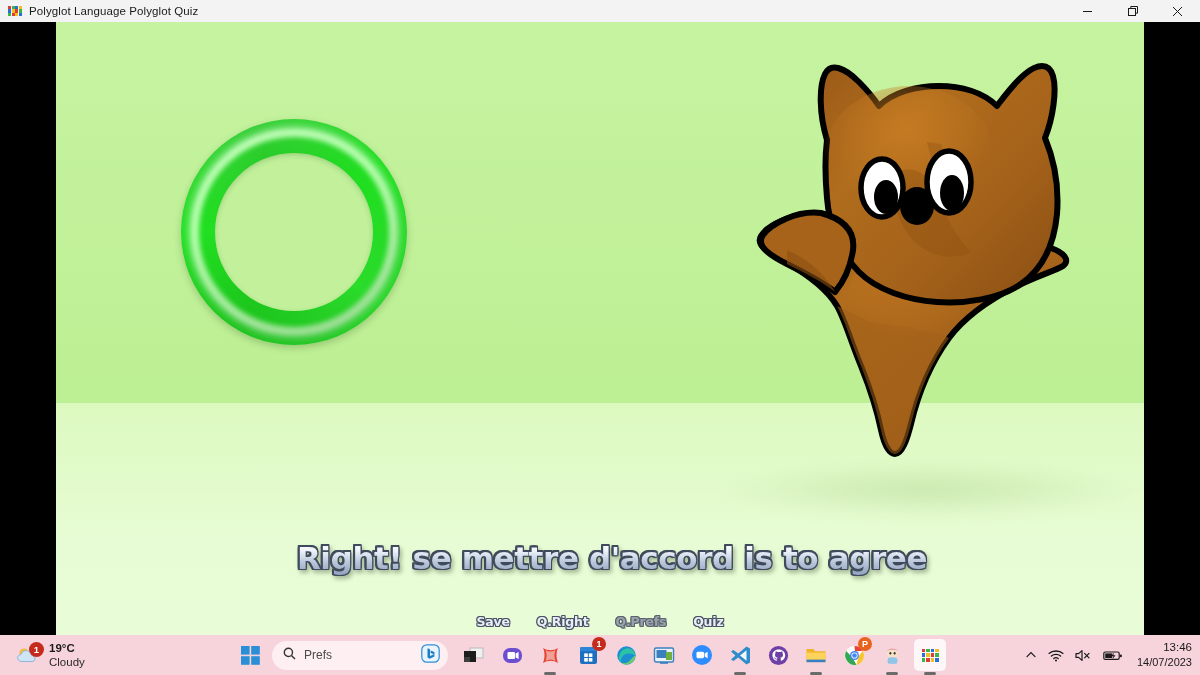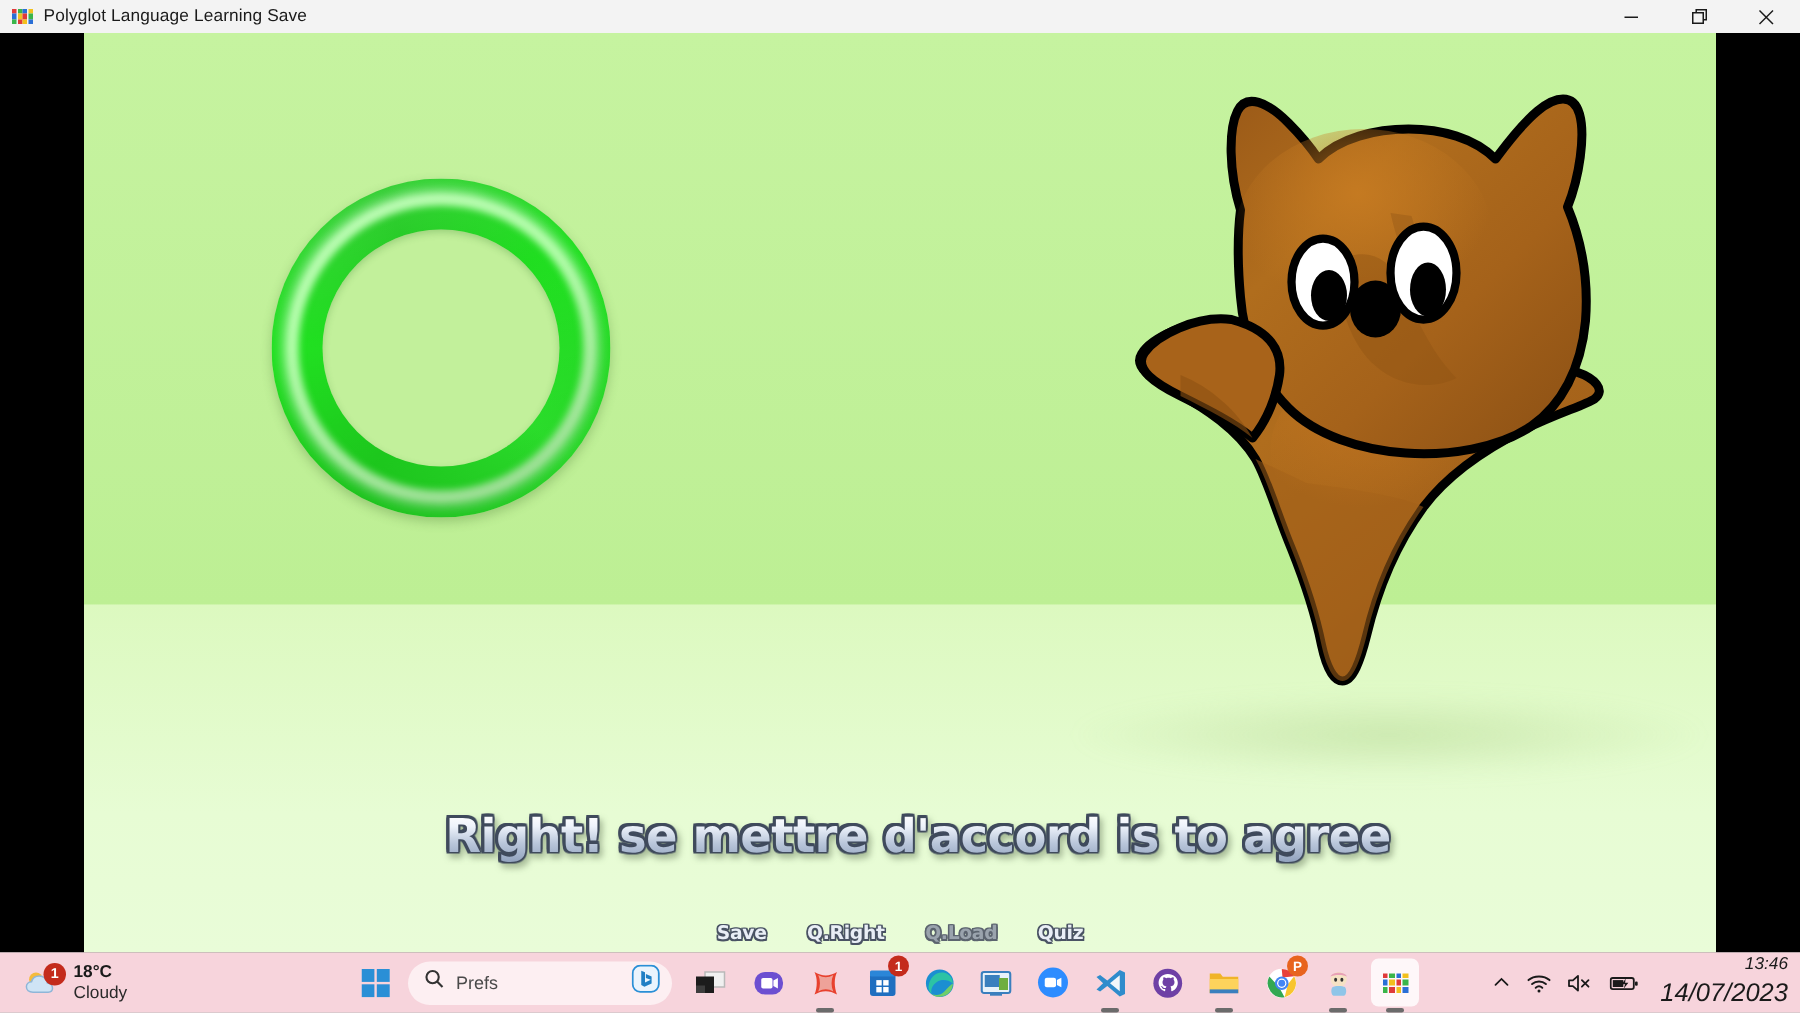--- a/index.html
+++ b/index.html
@@ -188,48 +188,48 @@
     width:176px; height:29px; border-radius:15px;
     background:#fdeff2;
     display:flex; align-items:center; gap:8px; padding:0 8px 0 11px;
     margin-right:4px;
   }
   #search-placeholder{ font-size:12px; color:#4a4a4a; flex:1; }
 
   
   #tray{
     position:absolute; right:8px; top:0; height:40px;
-    display:flex; align-items:center; gap:11px;font-style:italic;
+    display:flex; align-items:center; gap:11px;
   }
   .tray-ico{ display:flex; align-items:center; justify-content:center; }
   #clock{
     text-align:right; line-height:1.3; margin-left:3px;
   }
   #clock-time{ font-size:11.5px; color:#1a1a1a; }
-  #clock-date{ font-size:17px; color:#1a1a1a; }
+  #clock-date{ font-size:11px; color:#1a1a1a; }
 </style>
 </head>
 <body>
 
 <div id="titlebar">
   <div id="app-icon">
     <i style="background:#e03a3a"></i>
       <i style="background:#3ab54a"></i>
       <i style="background:#2a6fd6"></i>
       <i style="background:#f2c01e"></i>
     <i style="background:#2a6fd6"></i>
       <i style="background:#f2c01e"></i>
       <i style="background:#e03a3a"></i>
       <i style="background:#3ab54a"></i>
     <i style="background:#3ab54a"></i>
       <i style="background:#e03a3a"></i>
       <i style="background:#f2c01e"></i>
       <i style="background:#2a6fd6"></i>
   </div>
-  <span id="title-text">Polyglot Language Learning Save</span>
+  <span id="title-text">Polyglot Language Polyglot Quiz</span>
   <div class="win-btns">
     <div class="win-btn" id="btn-min">
       <svg width="11" height="11" viewBox="0 0 11 11">
           <line x1="1" y1="5.5" x2="10" y2="5.5" stroke="currentColor" stroke-width="1"></line>
         </svg>
     </div>
     <div class="win-btn" id="btn-max">
       <svg width="12" height="12" viewBox="0 0 12 12">
         <rect x="1.5" y="3.5" width="7" height="7" fill="none" stroke="currentColor" stroke-width="1"></rect>
         <path d="M3.8 3.2 V1.5 H10.5 V8.2 H8.8" fill="none" stroke="currentColor" stroke-width="1"></path>
@@ -320,42 +320,42 @@
         <path d="M46 234 C64 243 82 252 94 262 C84 244 66 228 46 220 Z" fill="#8d5213" opacity="0.6"></path>
       </svg>
     </div>
 
     <div id="subtitle">Right! se mettre d'accord is to agree</div>
 
     <div id="game-menu">
       <div id="menu-row">
         <span class="menu-item">Save</span>
         <span class="menu-item">Q.Right</span>
-        <span class="menu-item disabled">Q.Load</span>
+        <span class="menu-item disabled">Q.Prefs</span>
         <span class="menu-item">Quiz</span>
       </div>
     </div>
 
   </div>
 </div>
 
 <div id="taskbar">
 
   <div id="weather">
     <div id="weather-icon">
       <div id="weather-badge">1</div>
       <svg width="26" height="22" viewBox="0 0 26 22">
         <circle cx="8" cy="9" r="4.6" fill="#f5bb3c"></circle>
         <path d="M6 17.5 C3.2 17.5 1.6 15.8 1.6 13.9 C1.6 12.1 3.1 10.6 5 10.5
                  C5.6 8.2 7.7 6.6 10.2 6.6 C13 6.6 15.3 8.7 15.6 11.4
                  C17.6 11.6 19 13.1 19 14.9 C19 16.4 17.8 17.5 16.1 17.5 Z" fill="#cfe4f5" stroke="#8fb6d8" stroke-width="1"></path>
       </svg>
     </div>
     <div id="weather-text">
-      <div id="weather-temp">18°C</div>
+      <div id="weather-temp">19°C</div>
       <div id="weather-cond">Cloudy</div>
     </div>
   </div>
 
   <div id="tb-center">
 
     <div class="tb-btn">
       <svg width="19" height="19" viewBox="0 0 19 19">
         <rect x="0" y="0" width="8.6" height="8.6" fill="#2a8fd6"></rect>
         <rect x="10.2" y="0" width="8.6" height="8.6" fill="#2a8fd6"></rect>

